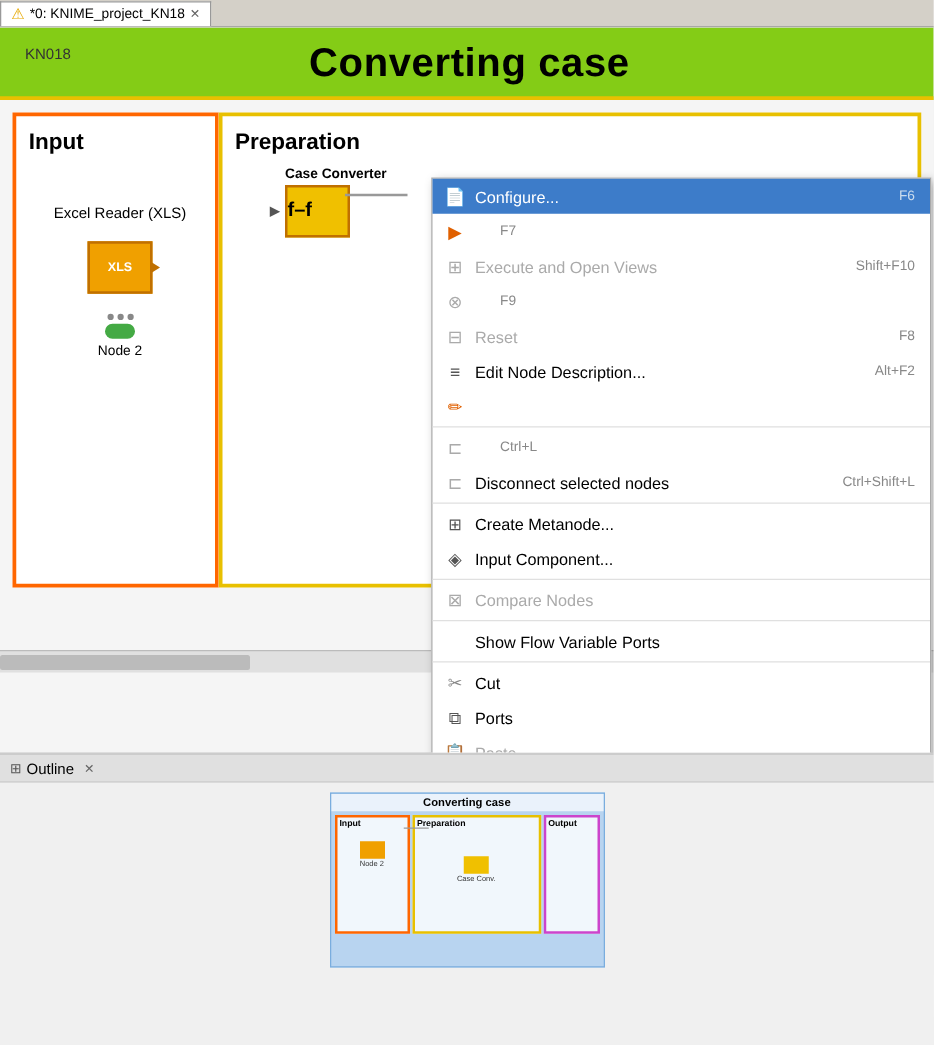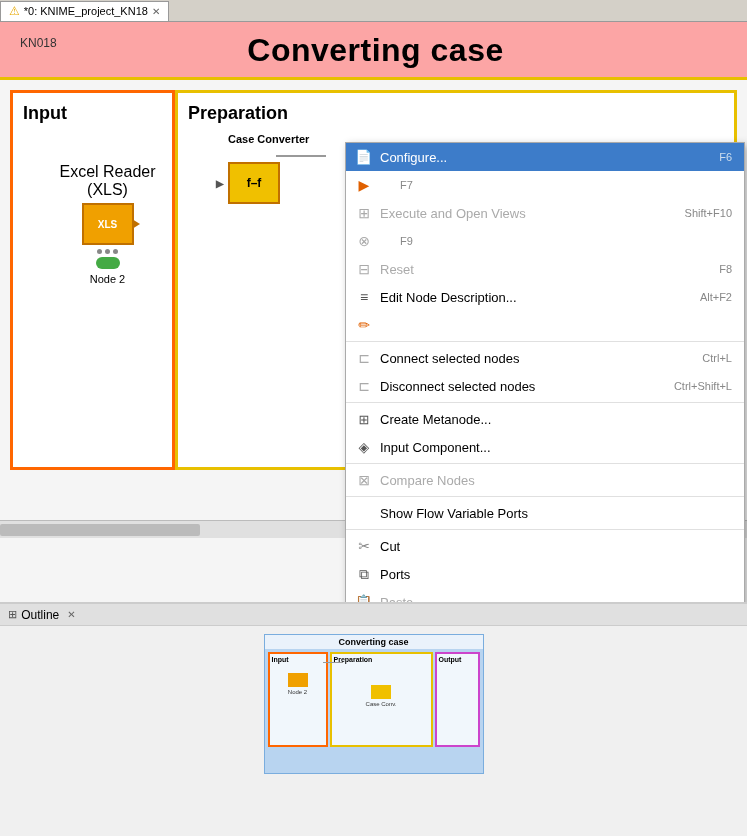--- a/index.html
+++ b/index.html
@@ -47,21 +47,21 @@
     .canvas-area {
       width: 747px;
       height: 580px;
       background: #f5f5f5;
       position: relative;
       overflow: hidden;
     }
 
     
     .title-section {
-      background: #fca5a5;
+      background: #84cc16;
       border-bottom: 3px solid #e8c000;
       padding: 10px 20px 8px 24px;
       text-align: center;
       position: relative;
     }
     .title-section .kn-id {
       position: absolute;
       left: 20px;
       top: 14px;
       font-size: 12px;
@@ -124,21 +124,21 @@
       height: 42px;
       background: #f0a000;
       border: 2px solid #c07000;
       display: flex;
       align-items: center;
       justify-content: center;
       font-size: 10px;
       font-weight: bold;
       color: white;
       position: relative;
-      margin: 4px auto;
+      margin: 16px auto;
     }
     .node-box-xls::after {
       content: '';
       position: absolute;
       right: -8px;
       top: 50%;
       transform: translateY(-50%);
       width: 0;
       height: 0;
       border-top: 5px solid transparent;
@@ -173,31 +173,31 @@
     
     .node-converter {
       position: absolute;
       left: 50px;
       top: 40px;
       text-align: center;
     }
     .node-converter-label {
       font-size: 11px;
       font-weight: bold;
-      margin-bottom: 17px;
+      margin-bottom: 3px;
     }
     .node-converter-box {
       width: 52px;
       height: 42px;
       background: #f0c000;
       border: 2px solid #c07000;
       display: flex;
       align-items: center;
-      justify-content: center;
-      font-size: 12px;
+      justify-content: flex-start;
+      font-size: 16px;
       font-weight: bold;
       color: #000;
       position: relative;
     }
     .node-converter-box::before {
       content: '▶';
       position: absolute;
       left: -14px;
       top: 50%;
       transform: translateY(-50%);
@@ -408,21 +408,21 @@
     <h1>Converting case</h1>
   </div>
 
   <div class="workflow-area">
     <div class="section-container">
 
       <div class="section-input">
         <div class="section-label">Input</div>
 
         <div class="node-excel">
-          <div style="font-size:16px; margin-bottom:1px;">Excel Reader (XLS)</div>
+          <div style="font-size:12px; margin-bottom:1px;">Excel Reader (XLS)</div>
           <div class="node-box-xls">
             <span>XLS</span>
           </div>
           <div class="node-dots">
             <div class="node-dot"></div>
             <div class="node-dot"></div>
             <div class="node-dot"></div>
           </div>
           <div class="node-toggle"></div>
           <div class="node-label">Node 2</div>
@@ -478,21 +478,20 @@
       <span class="menu-label">Edit Node Description...</span>
       <span class="menu-shortcut">Alt+F2</span>
     </div>
     <div class="menu-item">
       <span class="menu-icon icon-annotation" style="color:#e06000;">✏</span>
       <span class="menu-shortcut"></span>
     </div>
     <div class="menu-separator"></div>
     <div class="menu-item">
       <span class="menu-icon" style="color:#aaa;">⊏</span>
-      <span class="menu-label">Connect selected nodes</span>
       <span class="menu-shortcut">Ctrl+L</span>
     </div>
     <div class="menu-item">
       <span class="menu-icon" style="color:#aaa;">⊏</span>
       <span class="menu-label">Disconnect selected nodes</span>
       <span class="menu-shortcut">Ctrl+Shift+L</span>
     </div>
     <div class="menu-separator"></div>
     <div class="menu-item">
       <span class="menu-icon" style="font-size:13px; color:#555;">⊞</span>

